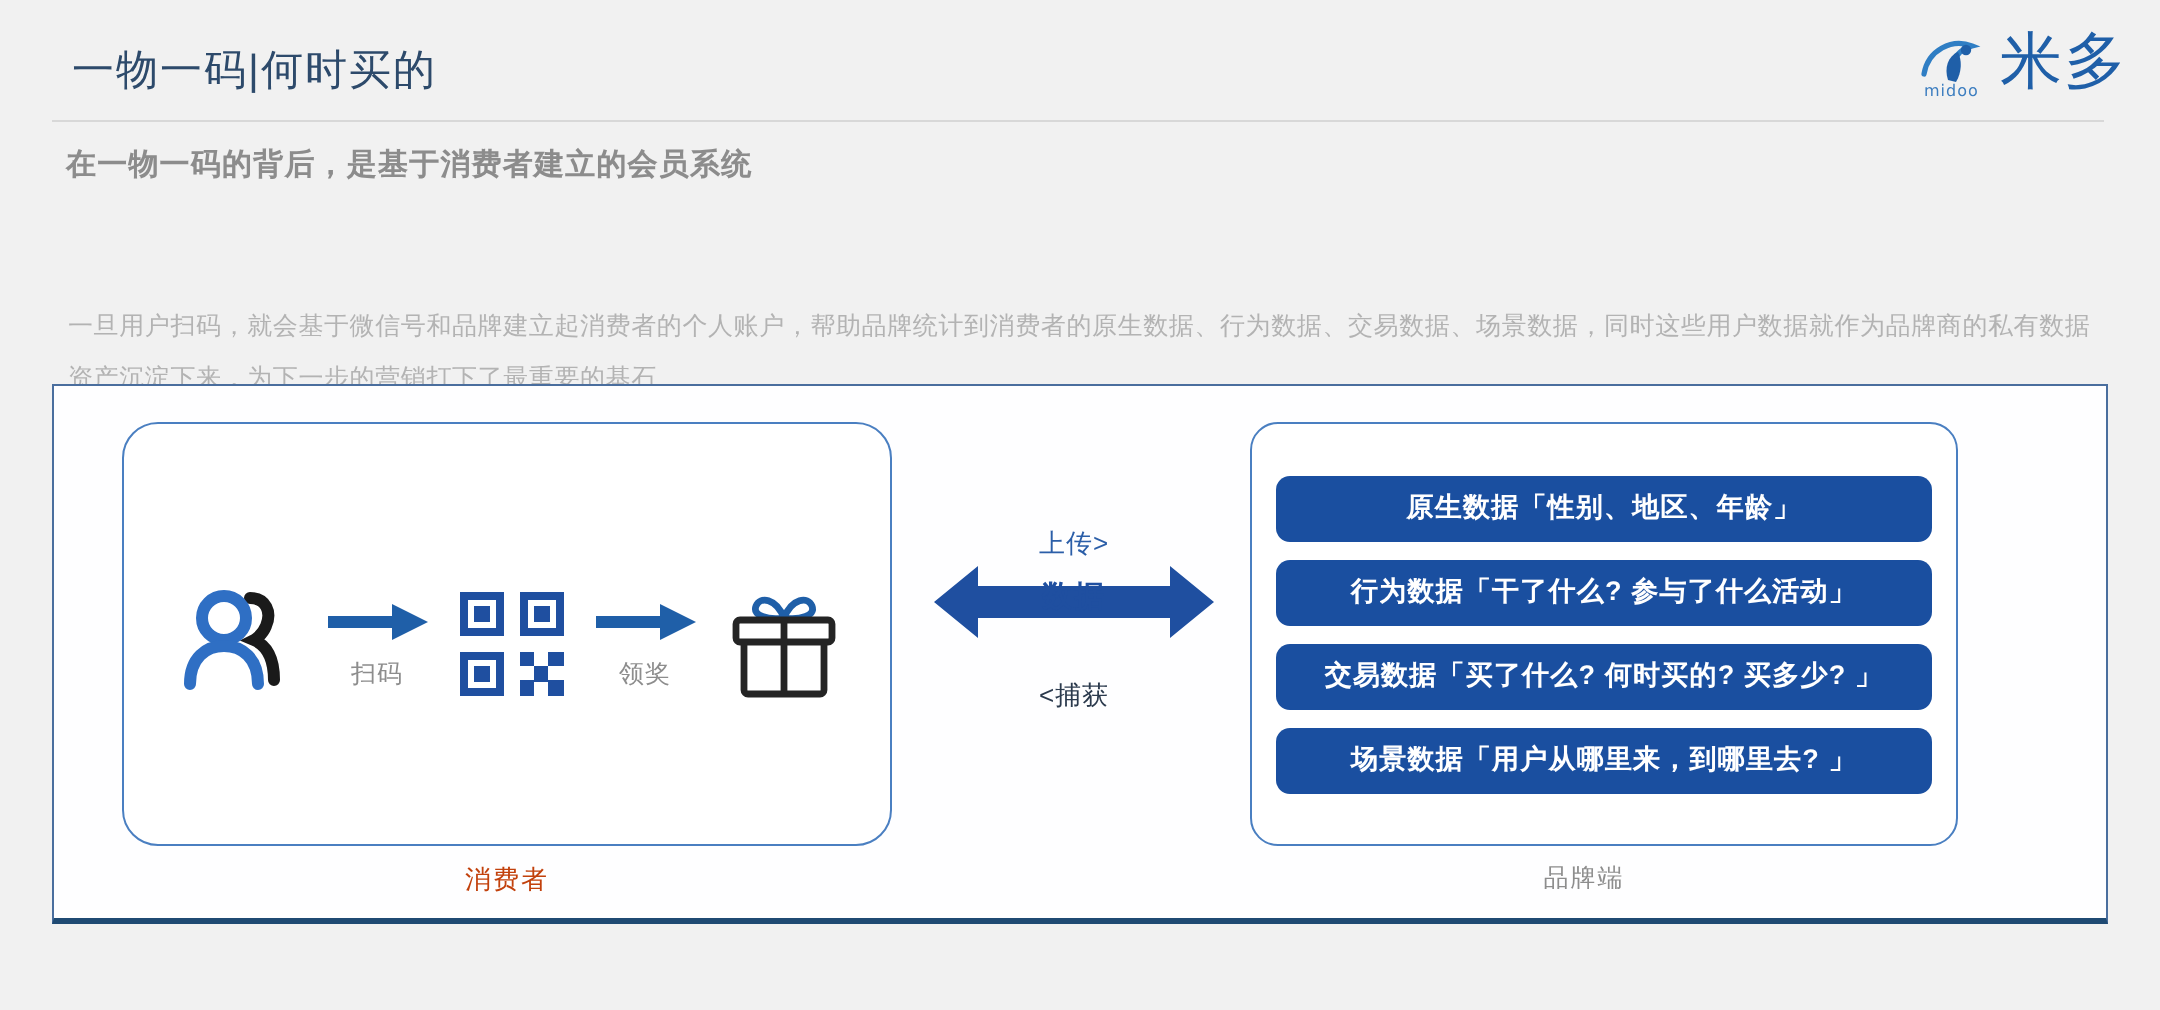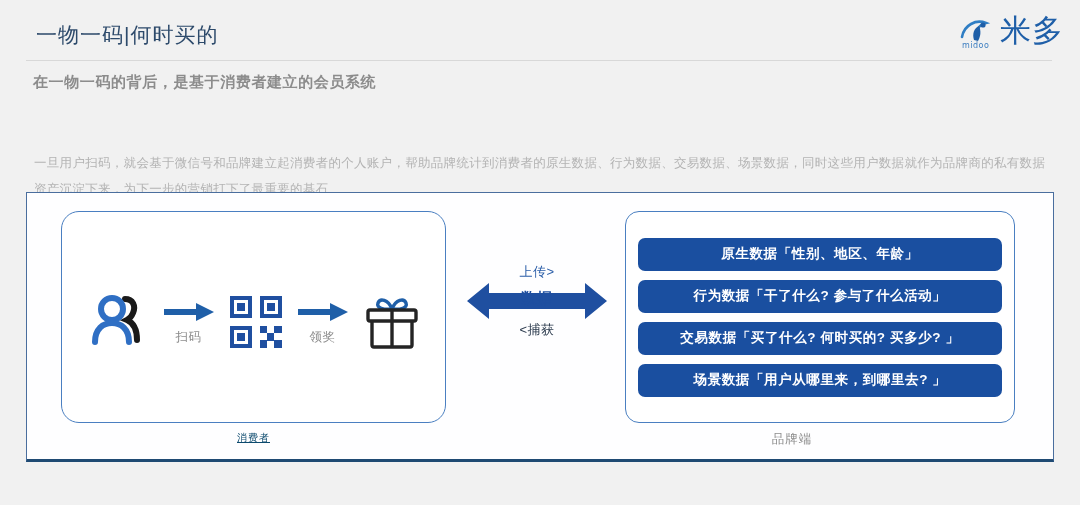--- a/index.html
+++ b/index.html
@@ -66,42 +66,42 @@
     position: absolute; left: 0; top: 72px;
     width: 385px; height: 80px;
     display: flex; align-items: center; justify-content: center; gap: 6px;
   }
   .flow-step { display: flex; flex-direction: column; align-items: center; }
   .flow-arrow { display: flex; flex-direction: column; align-items: center; width: 66px; }
   .arrow-label { font-size: 12.5px; color: #8d8d8d; margin-top: 4px; letter-spacing: .5px; }
 
   .panel-caption {
     position: absolute; top: 238px; width: 385px; left: 34px;
-    text-align: center; font-size: 10px; color: #0c4a6e; letter-spacing: 1px; text-decoration: underline;
+    text-align: center; font-size: 13px; color: #c2410c; letter-spacing: 1px;
   }
 
   
   .center-arrow {
     position: absolute; left: 440px; top: 70px;
     width: 140px; height: 110px;
     display: flex; flex-direction: column; align-items: center;
   }
   .ca-top { font-size: 13px; color: #2b5ea8; letter-spacing: .5px; line-height: 18px; }
   .ca-mid-wrap { position: relative; width: 140px; height: 40px; }
   .ca-mid-label {
     position: absolute; left: 0; top: 8px; width: 140px; text-align: center;
     font-size: 15px; color: #1f4fa0; font-weight: 700; letter-spacing: 1px;
     z-index: 2;
   }
-  .ca-bot { font-size: 13px; color: #2b3a4d; letter-spacing: .5px; line-height: 18px; }
+  .ca-bot { font-size: 13px; color: #2b3a4d; letter-spacing: .5px; line-height: 18px; margin-top: 18px; }
 
   
   .panel-right {
     position: absolute; left: 598px; top: 18px;
-    width: 390px; height: 212px;
+    width: 354px; height: 212px;
     border: 1.5px solid #4a7fc1; border-radius: 14px;
     background: #fff;
     display: flex; flex-direction: column; justify-content: center;
     gap: 9px; padding: 0 12px;
   }
   .tagbox {
     height: 33px; border-radius: 7px; background: #1a4fa0;
     display: flex; align-items: center; justify-content: center;
     color: #fff; font-size: 13.5px; font-weight: 700; letter-spacing: .6px;
     white-space: nowrap;

